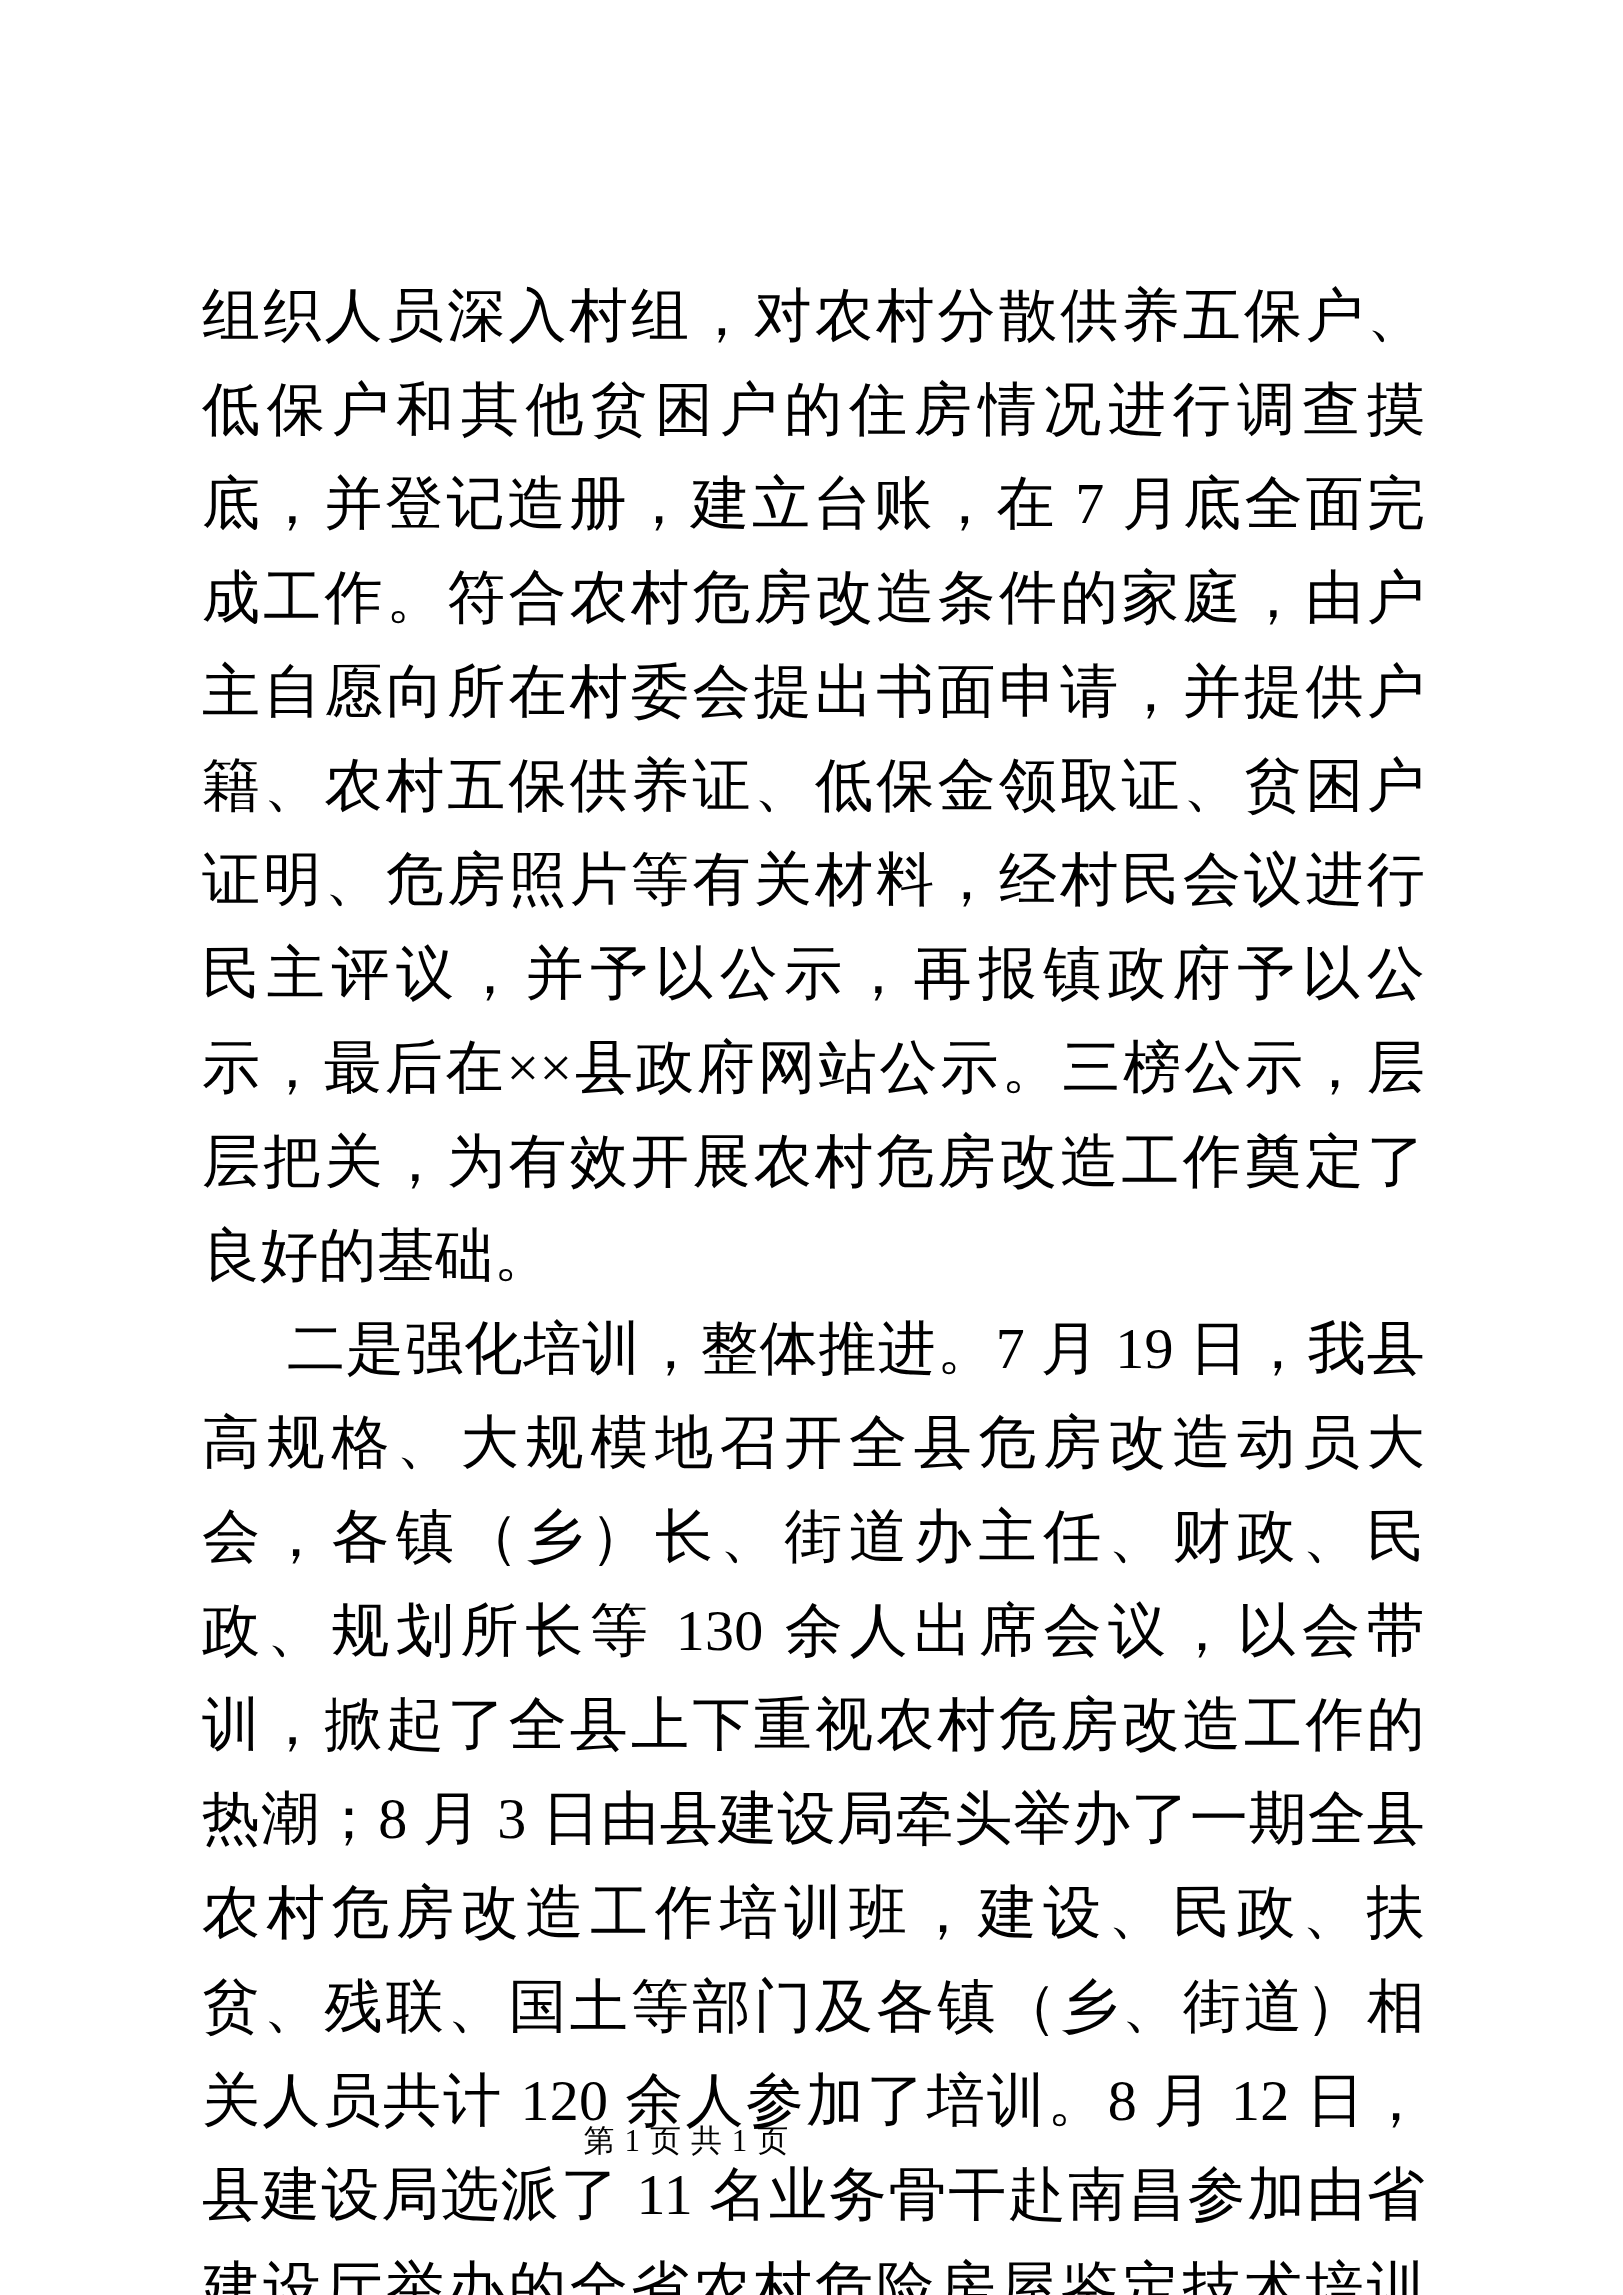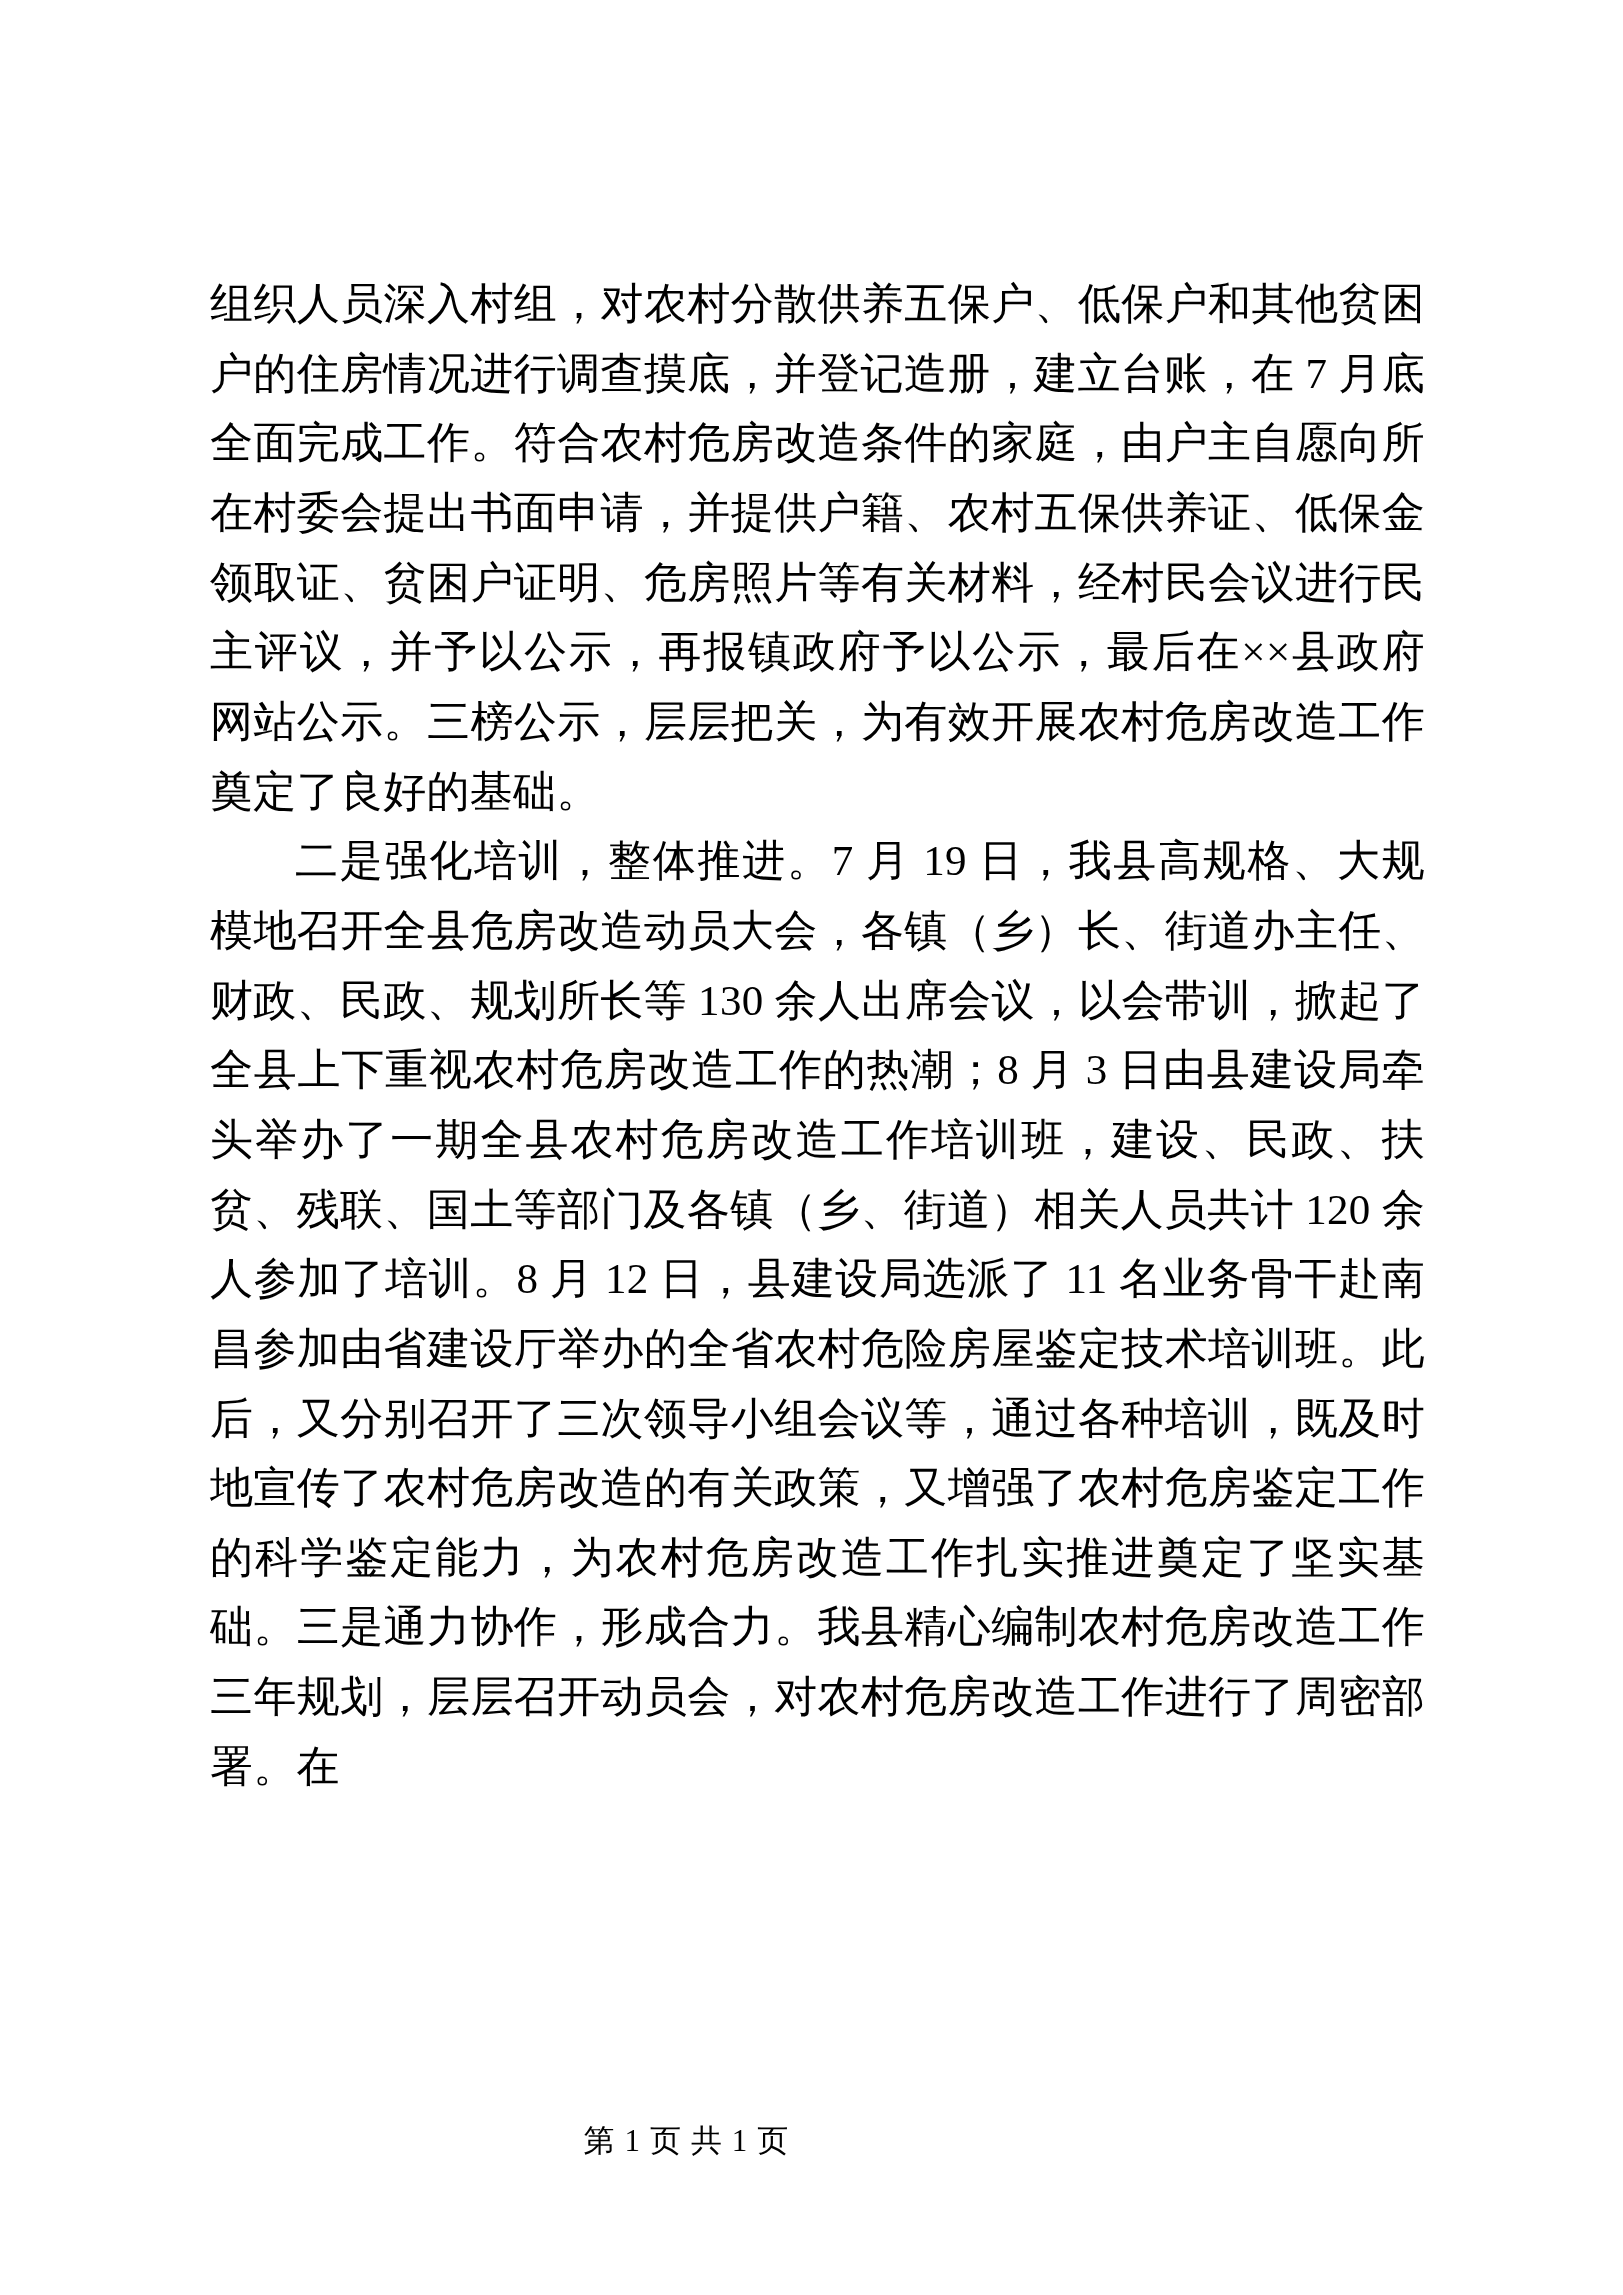--- a/index.html
+++ b/index.html
@@ -23,26 +23,26 @@
     height: 2295px;
     background: #ffffff;
   }
   .content {
     position: absolute;
     left: 202px;
     top: 269px;
     width: 1223px;
   }
   .para {
-    font-size: 43px;
+    font-size: 58px;
     line-height: 1.62;
     text-align: justify;
     text-justify: inter-ideograph;
     letter-spacing: 0.3px;
-    margin: 0 0 0 8px;
+    margin: 0 0 0 0;
     font-family: "Liberation Serif", "DejaVu Serif", serif;
   }
   .para.indent {
     text-indent: 85px;
   }
   .footer {
     position: absolute;
     left: 0;
     top: 2120px;
     width: 1373px;

